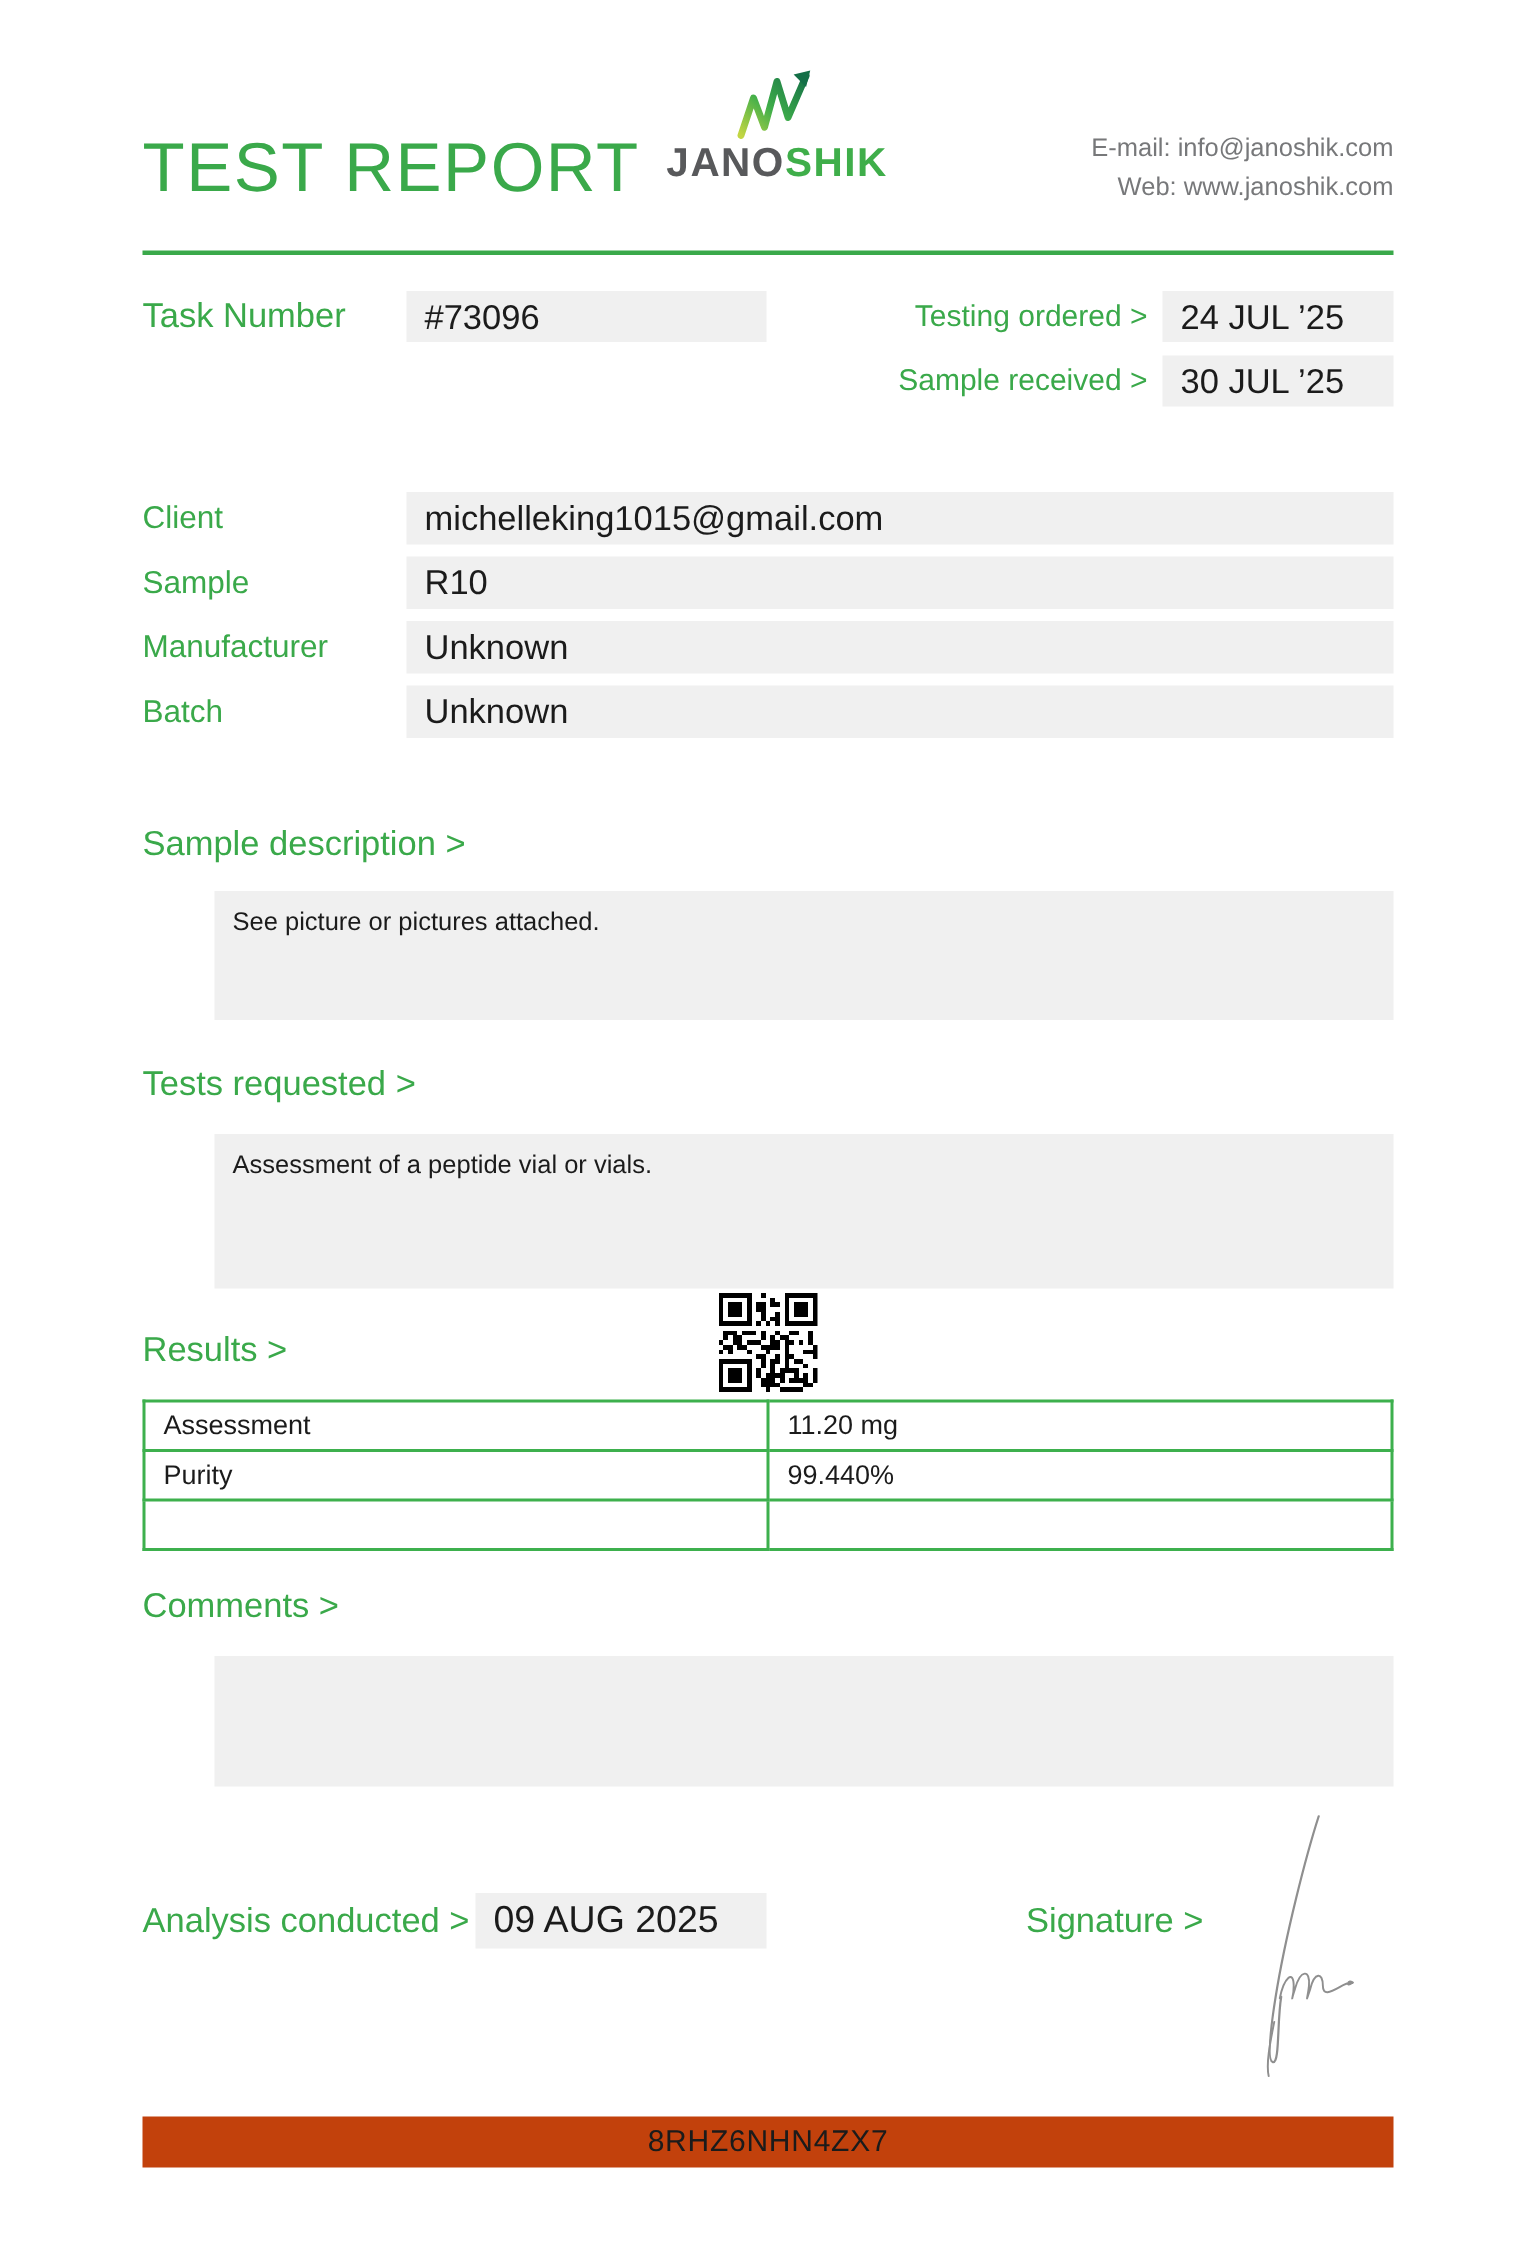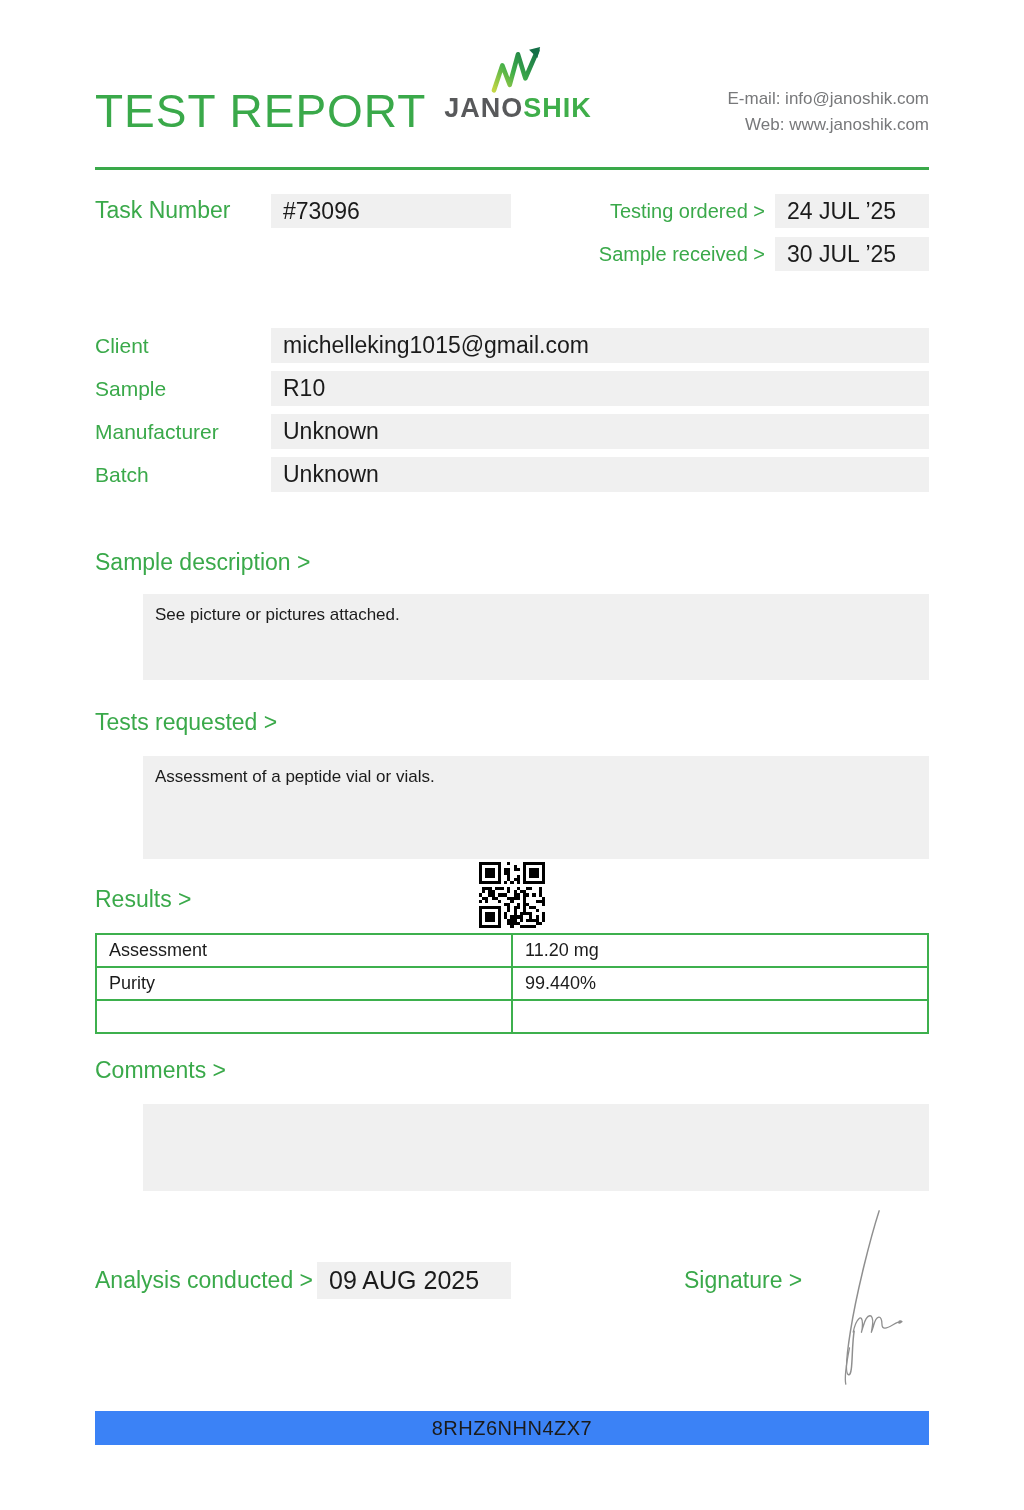--- a/index.html
+++ b/index.html
@@ -67,21 +67,21 @@
 
   
   .footer{position:relative;height:200px;}
   .analysis-label{position:absolute;left:0;top:78px;font-size:23px;color:var(--green);line-height:1;}
   .analysis-value{position:absolute;left:222px;top:71px;width:194px;height:37px;
     background:var(--box-gray);font-size:25px;line-height:37px;padding-left:12px;}
   .signature-label{position:absolute;left:589px;top:78px;font-size:23px;color:var(--green);line-height:1;}
   .signature{position:absolute;left:723px;top:16px;}
 
   .verify-line{margin-top:20px;font-size:27px;color:var(--green);line-height:30px;letter-spacing:-0.2px;}
-  .key-box{margin-top:20px;height:34px;background:#3b82f6;text-align:center;
+  .key-box{margin-top:20px;height:34px;background:#c2410c;text-align:center;
     font-size:20px;line-height:34px;letter-spacing:0.5px;}
 </style>
 </head>
 <body>
 
 <div class="content">
 
   <div class="header">
     <div class="title">TEST REPORT</div>
     <div class="logo">

